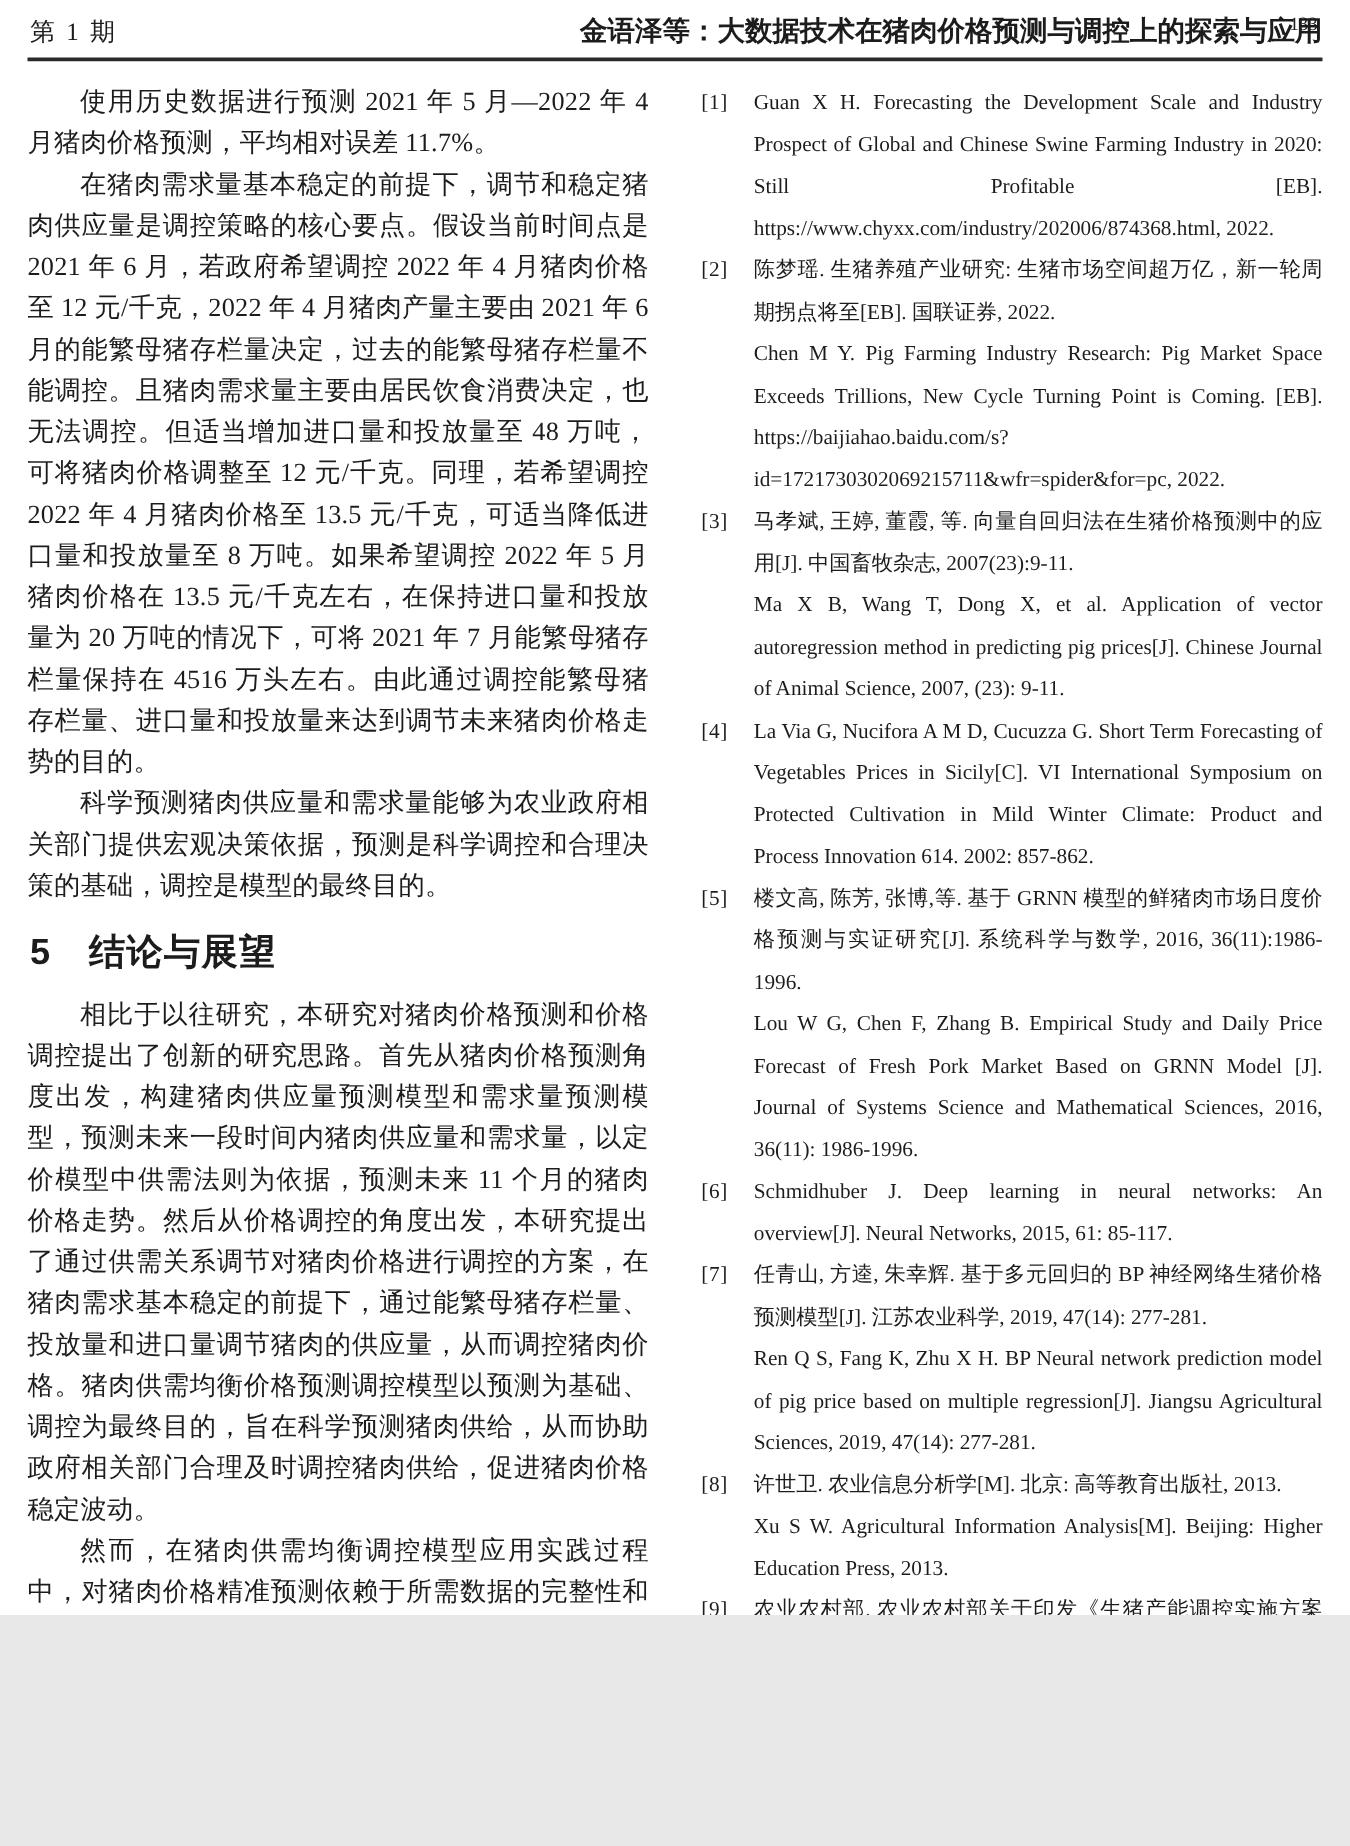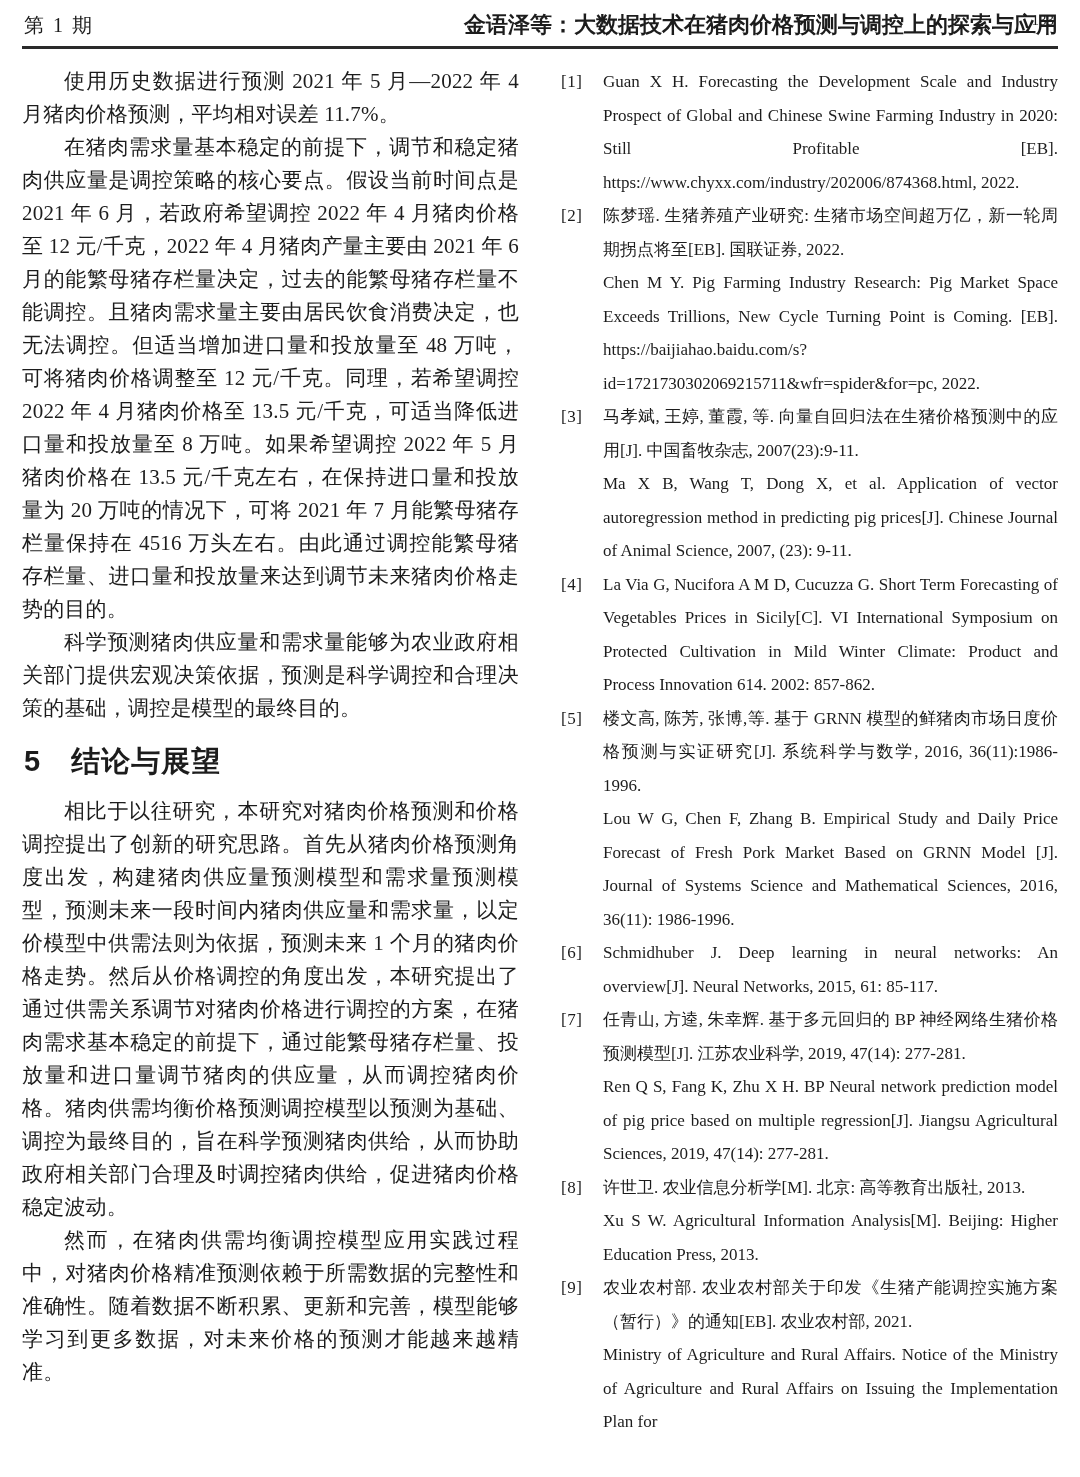--- a/index.html
+++ b/index.html
@@ -1,19 +1,19 @@
 <!DOCTYPE html>
 <html lang="zh"><head>
 <meta charset="utf-8">
 <style>
   html, body { margin: 0; padding: 0; background: #e8e8e8; }
   .page {
     position: relative;
     width: 1080px;
-    height: 1477px;
+    height: 1292px;
     margin: 0 auto;
     background: #ffffff;
     color: #1c1c1c;
     font-family: "Liberation Serif", "DejaVu Serif", serif;
     box-sizing: border-box;
     padding: 10px 22px 0 22px;
     overflow: hidden;
   }
 
   
@@ -118,21 +118,21 @@
     <section class="col">
       <p class="body-par">使用历史数据进行预测 2021 年 5 月—2022 年 4 月猪肉价格预测，平均相对误差 11.7%。</p>
       <p class="body-par">在猪肉需求量基本稳定的前提下，调节和稳定猪肉供应量是调控策略的核心要点。假设当前时间点是 2021 年 6 月，若政府希望调控 2022 年 4 月猪肉价格至 12 元/千克，2022 年 4 月猪肉产量主要由 2021 年 6 月的能繁母猪存栏量决定，过去的能繁母猪存栏量不能调控。且猪肉需求量主要由居民饮食消费决定，也无法调控。但适当增加进口量和投放量至 48 万吨，可将猪肉价格调整至 12 元/千克。同理，若希望调控 2022 年 4 月猪肉价格至 13.5 元/千克，可适当降低进口量和投放量至 8 万吨。如果希望调控 2022 年 5 月猪肉价格在 13.5 元/千克左右，在保持进口量和投放量为 20 万吨的情况下，可将 2021 年 7 月能繁母猪存栏量保持在 4516 万头左右。由此通过调控能繁母猪存栏量、进口量和投放量来达到调节未来猪肉价格走势的目的。</p>
       <p class="body-par">科学预测猪肉供应量和需求量能够为农业政府相关部门提供宏观决策依据，预测是科学调控和合理决策的基础，调控是模型的最终目的。</p>
 
       <h2 class="section-heading">
         <span>5</span>
         <span>结论与展望</span>
       </h2>
 
-      <p class="body-par">相比于以往研究，本研究对猪肉价格预测和价格调控提出了创新的研究思路。首先从猪肉价格预测角度出发，构建猪肉供应量预测模型和需求量预测模型，预测未来一段时间内猪肉供应量和需求量，以定价模型中供需法则为依据，预测未来 1 个月的猪肉价格走势。然后从价格调控的角度出发，本研究提出了通过供需关系调节对猪肉价格进行调控的方案，在猪肉需求基本稳定的前提下，通过能繁母猪存栏量、投放量和进口量调节猪肉的供应量，从而调控猪肉价格。猪肉供需均衡价格预测调控模型以预测为基础、调控为最终目的，旨在科学预测猪肉供给，从而协助政府相关部门合理及时调控猪肉供给，促进猪肉价格稳定波动。</p>
+      <p class="body-par">相比于以往研究，本研究对猪肉价格预测和价格调控提出了创新的研究思路。首先从猪肉价格预测角度出发，构建猪肉供应量预测模型和需求量预测模型，预测未来一段时间内猪肉供应量和需求量，以定价模型中供需法则为依据，预测未来 11 个月的猪肉价格走势。然后从价格调控的角度出发，本研究提出了通过供需关系调节对猪肉价格进行调控的方案，在猪肉需求基本稳定的前提下，通过能繁母猪存栏量、投放量和进口量调节猪肉的供应量，从而调控猪肉价格。猪肉供需均衡价格预测调控模型以预测为基础、调控为最终目的，旨在科学预测猪肉供给，从而协助政府相关部门合理及时调控猪肉供给，促进猪肉价格稳定波动。</p>
       <p class="body-par">然而，在猪肉供需均衡调控模型应用实践过程中，对猪肉价格精准预测依赖于所需数据的完整性和准确性。随着数据不断积累、更新和完善，模型能够学习到更多数据，对未来价格的预测才能越来越精准。</p>
     </section>
 
     <section class="col">
 
       <ol class="ref-list">
         <li class="ref-item">
           <span class="ref-label">[1]</span>
           <div class="ref-body">
             <div class="ref-en">Guan X H. Forecasting the Development Scale and Industry Prospect of Global and Chinese Swine Farming Industry in 2020: Still Profitable [EB]. https://www.chyxx.com/industry/202006/874368.html, 2022.</div>

